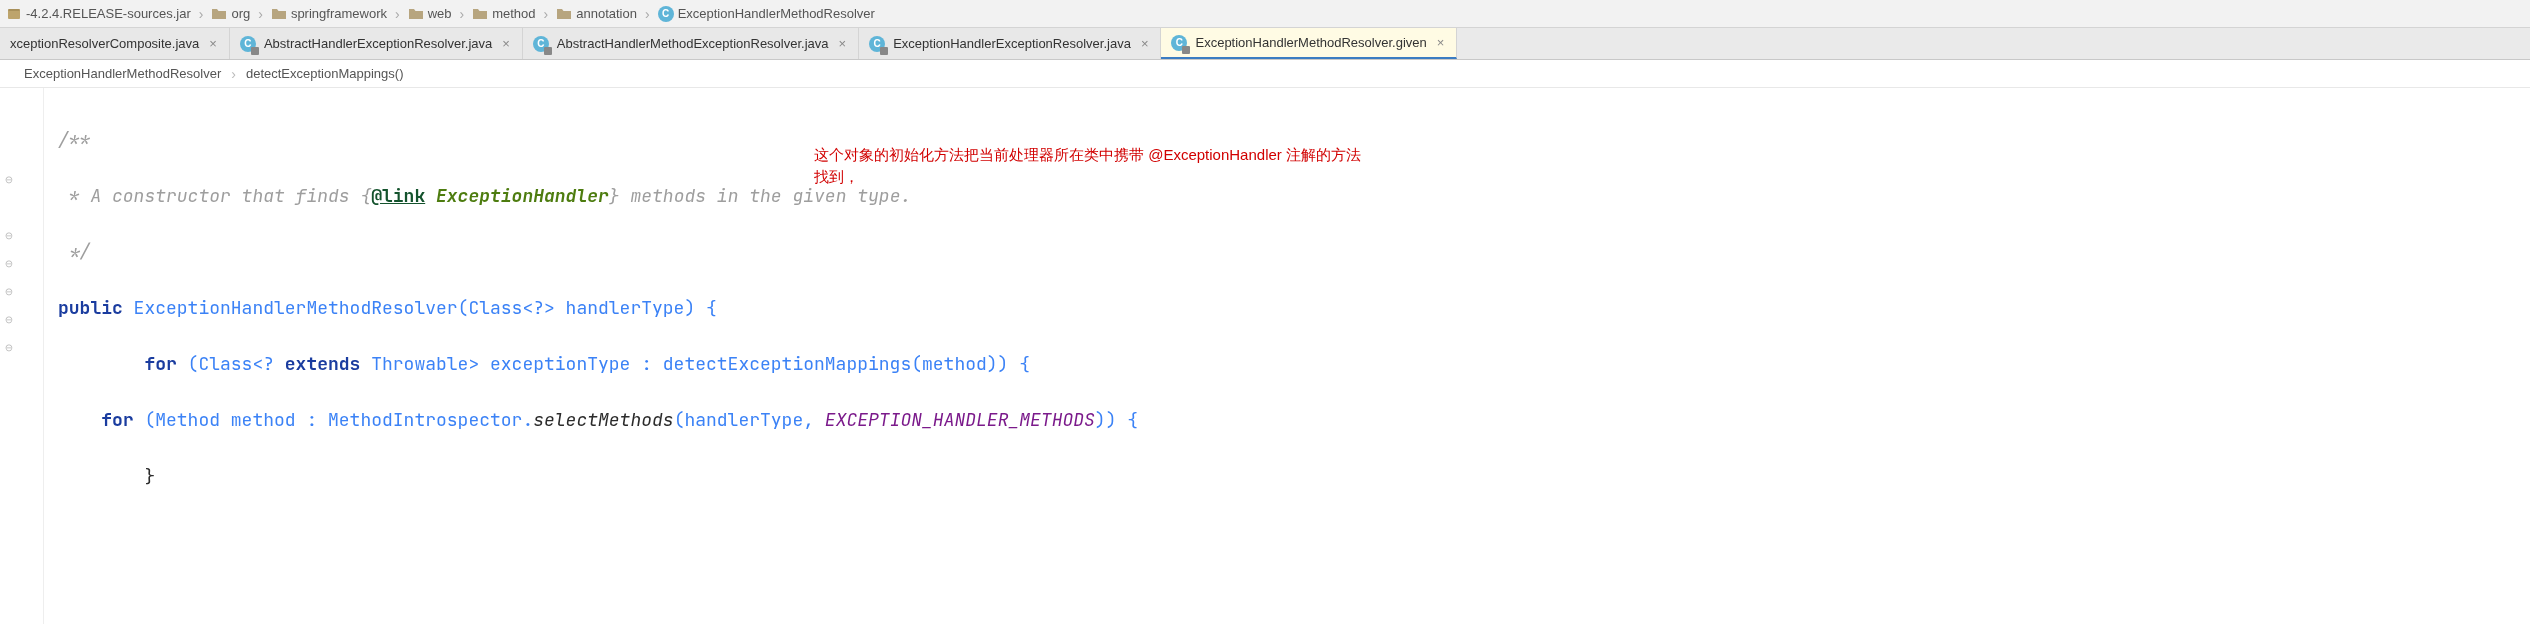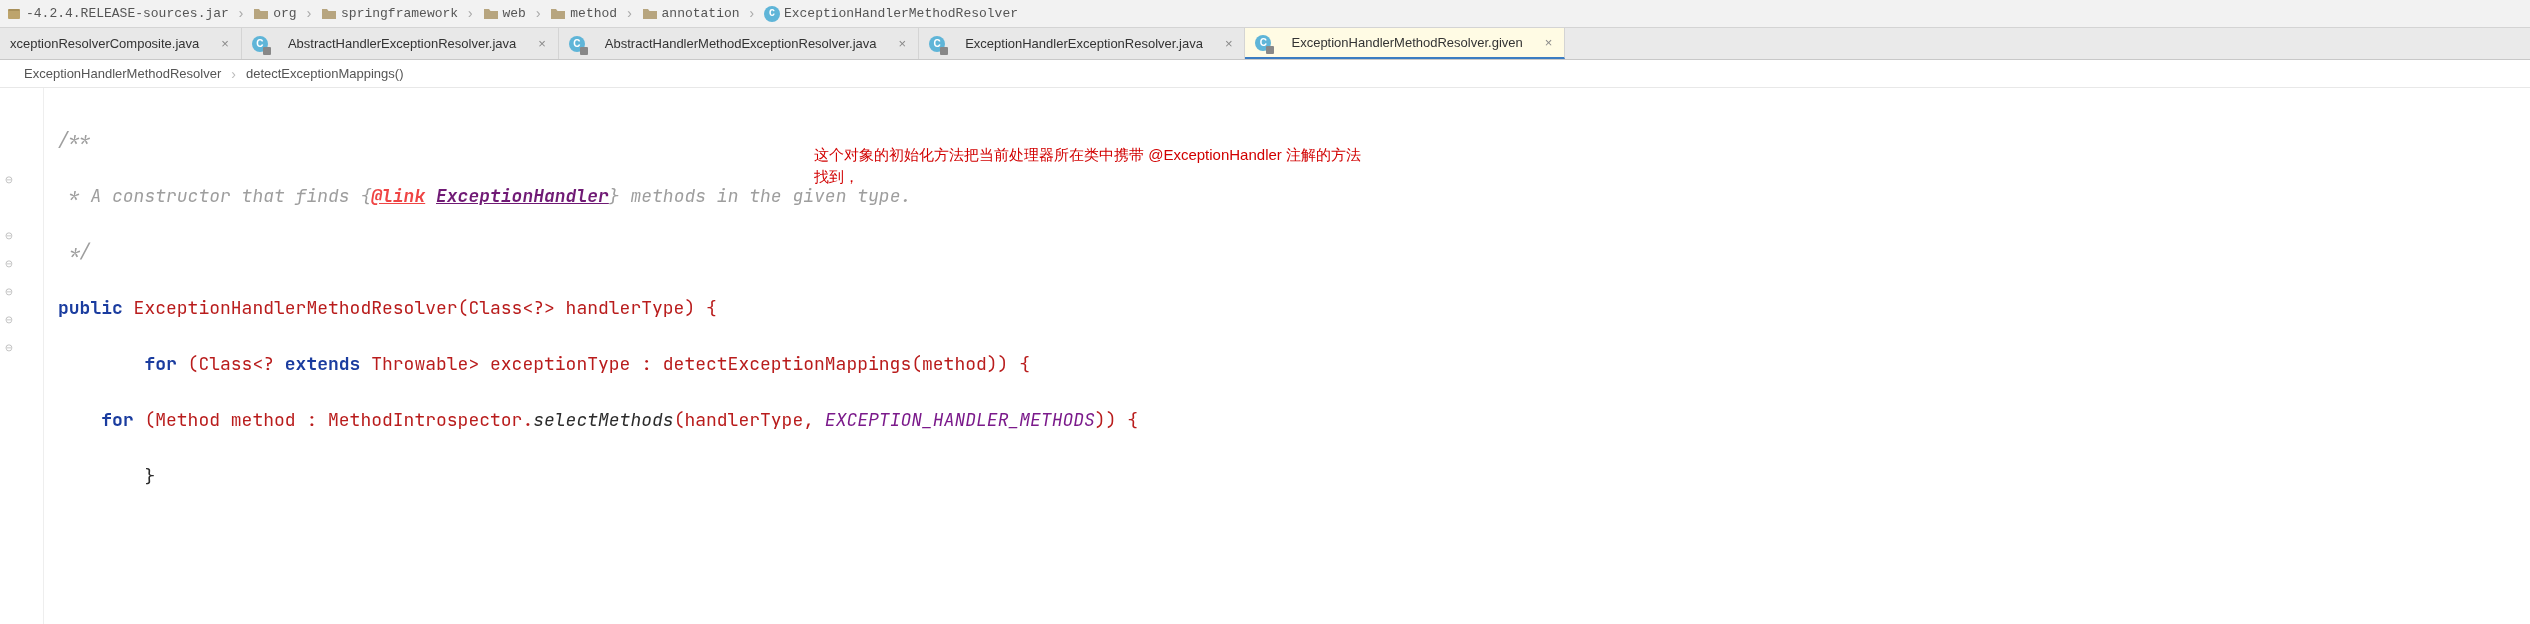--- a/index.html
+++ b/index.html
@@ -14,21 +14,20 @@
     
     .breadcrumb-bar {
       display: flex;
       align-items: center;
       height: 28px;
       background: #f2f2f2;
       border-bottom: 1px solid #d4d4d4;
       padding-left: 0;
       font-size: 13px;
       color: #555;
-      font-family: Liberation Mono, monospace;
     }
     .breadcrumb-item {
       display: flex;
       align-items: center;
       padding: 0 6px;
       cursor: pointer;
       white-space: nowrap;
     }
     .bc-sep {
       color: #aaa;
@@ -63,21 +62,21 @@
       overflow: hidden;
     }
     .tab {
       display: flex;
       align-items: center;
       padding: 0 10px;
       border-right: 1px solid #d4d4d4;
       cursor: pointer;
       white-space: nowrap;
       background: #e8e8e8;
-      gap:20px;
+      gap:8px;
     }
     .tab.active {
       background: #fffbe4;
       border-bottom: 2px solid #3b7cc2;
     }
     .tab-label { color:#333; font-size: 13px; }
     .tab-close {
       color:#888; font-size:13px; line-height:1; padding:0 2px;
     }
     .tab-icon {
@@ -127,24 +126,24 @@
       font-family: "JetBrains Mono", "Fira Code", Menlo, Consolas, monospace;
       font-size: 18px;
       line-height: 28px;
       white-space: pre;
       position: relative;
     }
     .code-line { height:28px; }
 
     
     .c-comment { color:#9e9e9e; font-style:italic; }
-    .c-doctag  { color:#ef4444; font-style:italic; text-decoration: underline; font-weight:600; }
-    .c-docident{ color:#701a75; font-style:italic; font-weight:600;text-decoration:underline; }
+    .c-doctag  { color:#14532d; text-decoration: underline; font-weight:600; }
+    .c-docident{ color:#4d7c0f; font-style:italic; font-weight:600; }
     .c-keyword { color:#1a3c9f; font-weight:600; }
-    .c-plain   { color:#b91c1c; }
+    .c-plain   { color:#3b82f6; }
     .c-static  { color:#7b1a8b; font-style:italic; }
     .c-italmeth{ color:#2b2b2b; font-style:italic; }
     .c-brace   { color:#2b2b2b; }
 
     
     .annot {
       position:absolute;
       left: 770px;
       top: 56px;
       color:#d10000;

